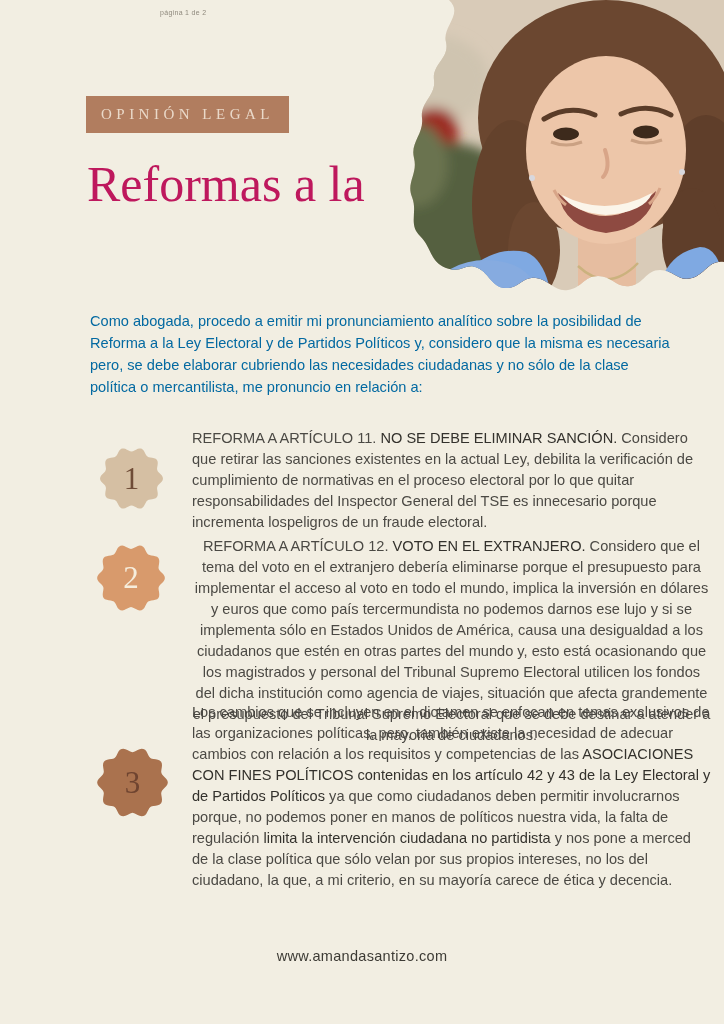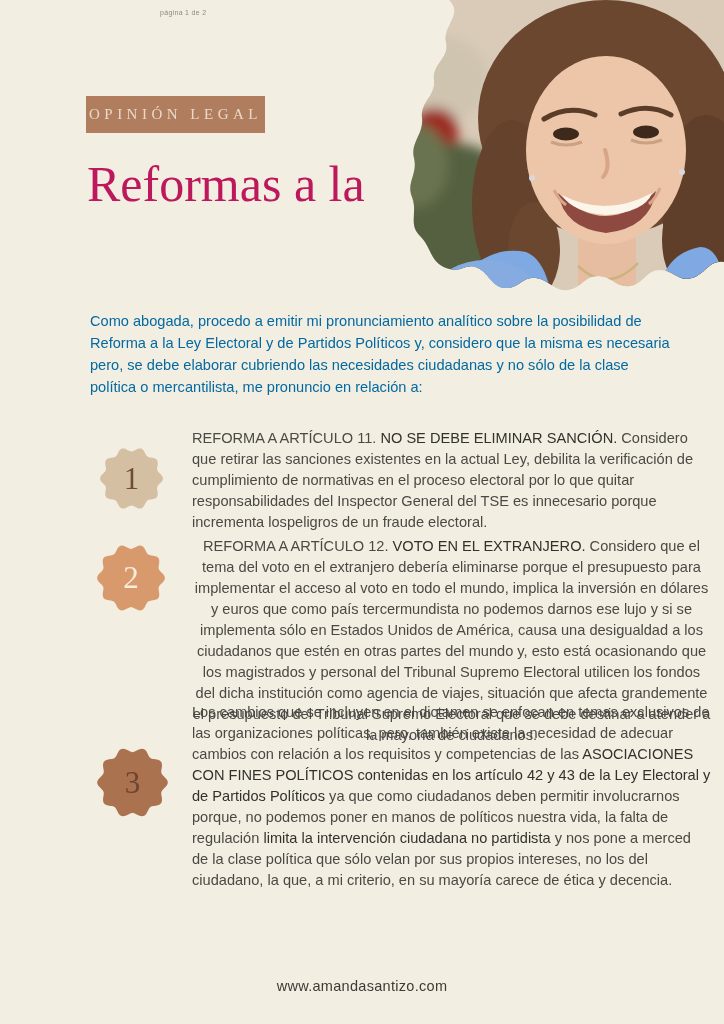--- a/index.html
+++ b/index.html
@@ -7,21 +7,21 @@
   .page{
     position:relative;width:724px;height:1024px;
     background:#f2eee2;overflow:hidden;
   }
   .page-number{
     position:absolute;left:160px;top:9px;
     font-size:7px;color:#8f897d;letter-spacing:.3px;
   }
   .photo-wrap{position:absolute;top:0;right:0;width:330px;height:300px;}
   .eyebrow{
-    position:absolute;left:86px;top:96px;width:179px;height:37px;
+    position:absolute;left:86px;top:96px;width:203px;height:37px;
     background:#b17d5f;display:flex;align-items:center;justify-content:center;
   }
   .eyebrow span{
     font-family:"Liberation Serif",serif;font-size:15px;letter-spacing:4.5px;
     color:#ead9c9;text-transform:uppercase;
   }
   .title{
     position:absolute;left:87px;top:158px;
     font-family:"Liberation Serif",serif;font-weight:400;
     font-size:50px;line-height:1.06;color:#be185d;
@@ -42,21 +42,21 @@
   .seal svg{display:block;width:100%;height:100%;}
   .seal-num{
     position:absolute;inset:0;display:flex;align-items:center;justify-content:center;
     font-family:"Liberation Serif",serif;font-size:31px;font-weight:400;
   }
   .seal1{left:99px;top:446px;width:65px;height:65px;}
   .seal2{left:96px;top:543px;width:70px;height:70px;}
   .seal3{left:96px;top:746px;width:73px;height:73px;}
   .footer{
     position:absolute;left:0;top:948px;width:100%;text-align:center;
-    font-size:14.5px;letter-spacing:.3px;color:#3d3b35;margin-top:30px;
+    font-size:14.5px;letter-spacing:.3px;color:#3d3b35;
   }
 </style>
 </head>
 <body>
 
 <div class="page">
 
   <div class="page-number">página 1 de 2</div>
 
   <div class="photo-wrap">

